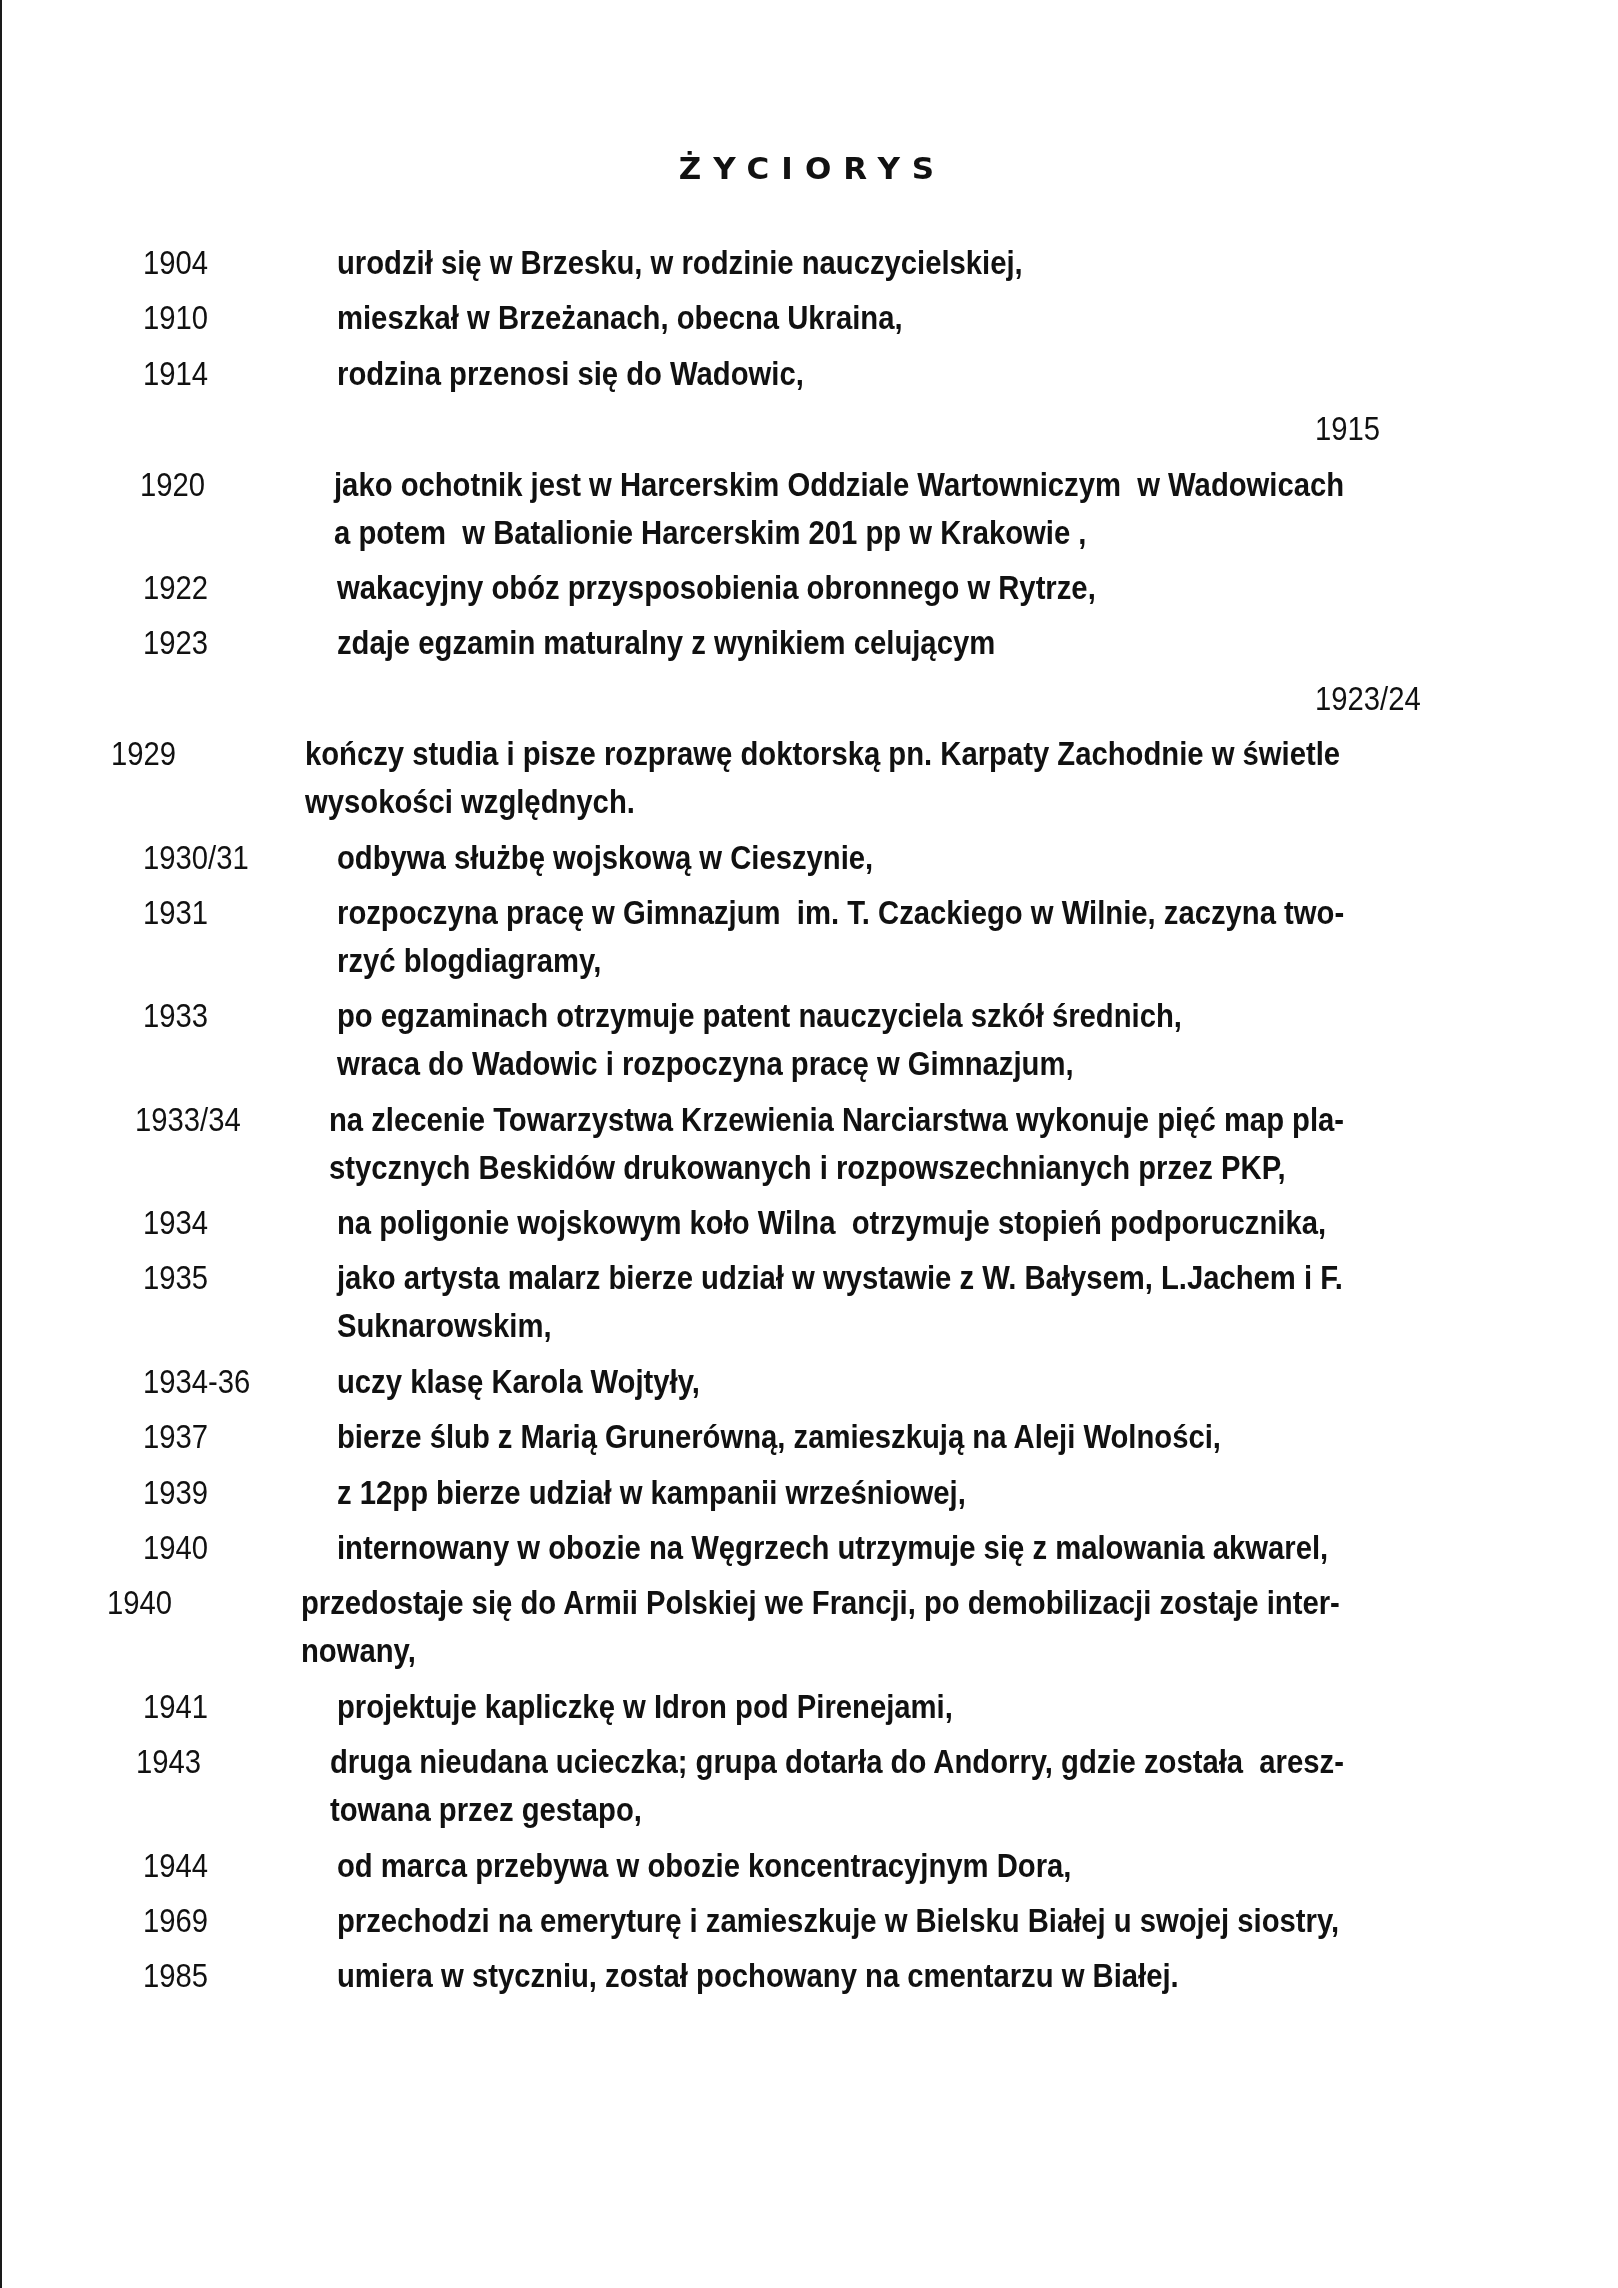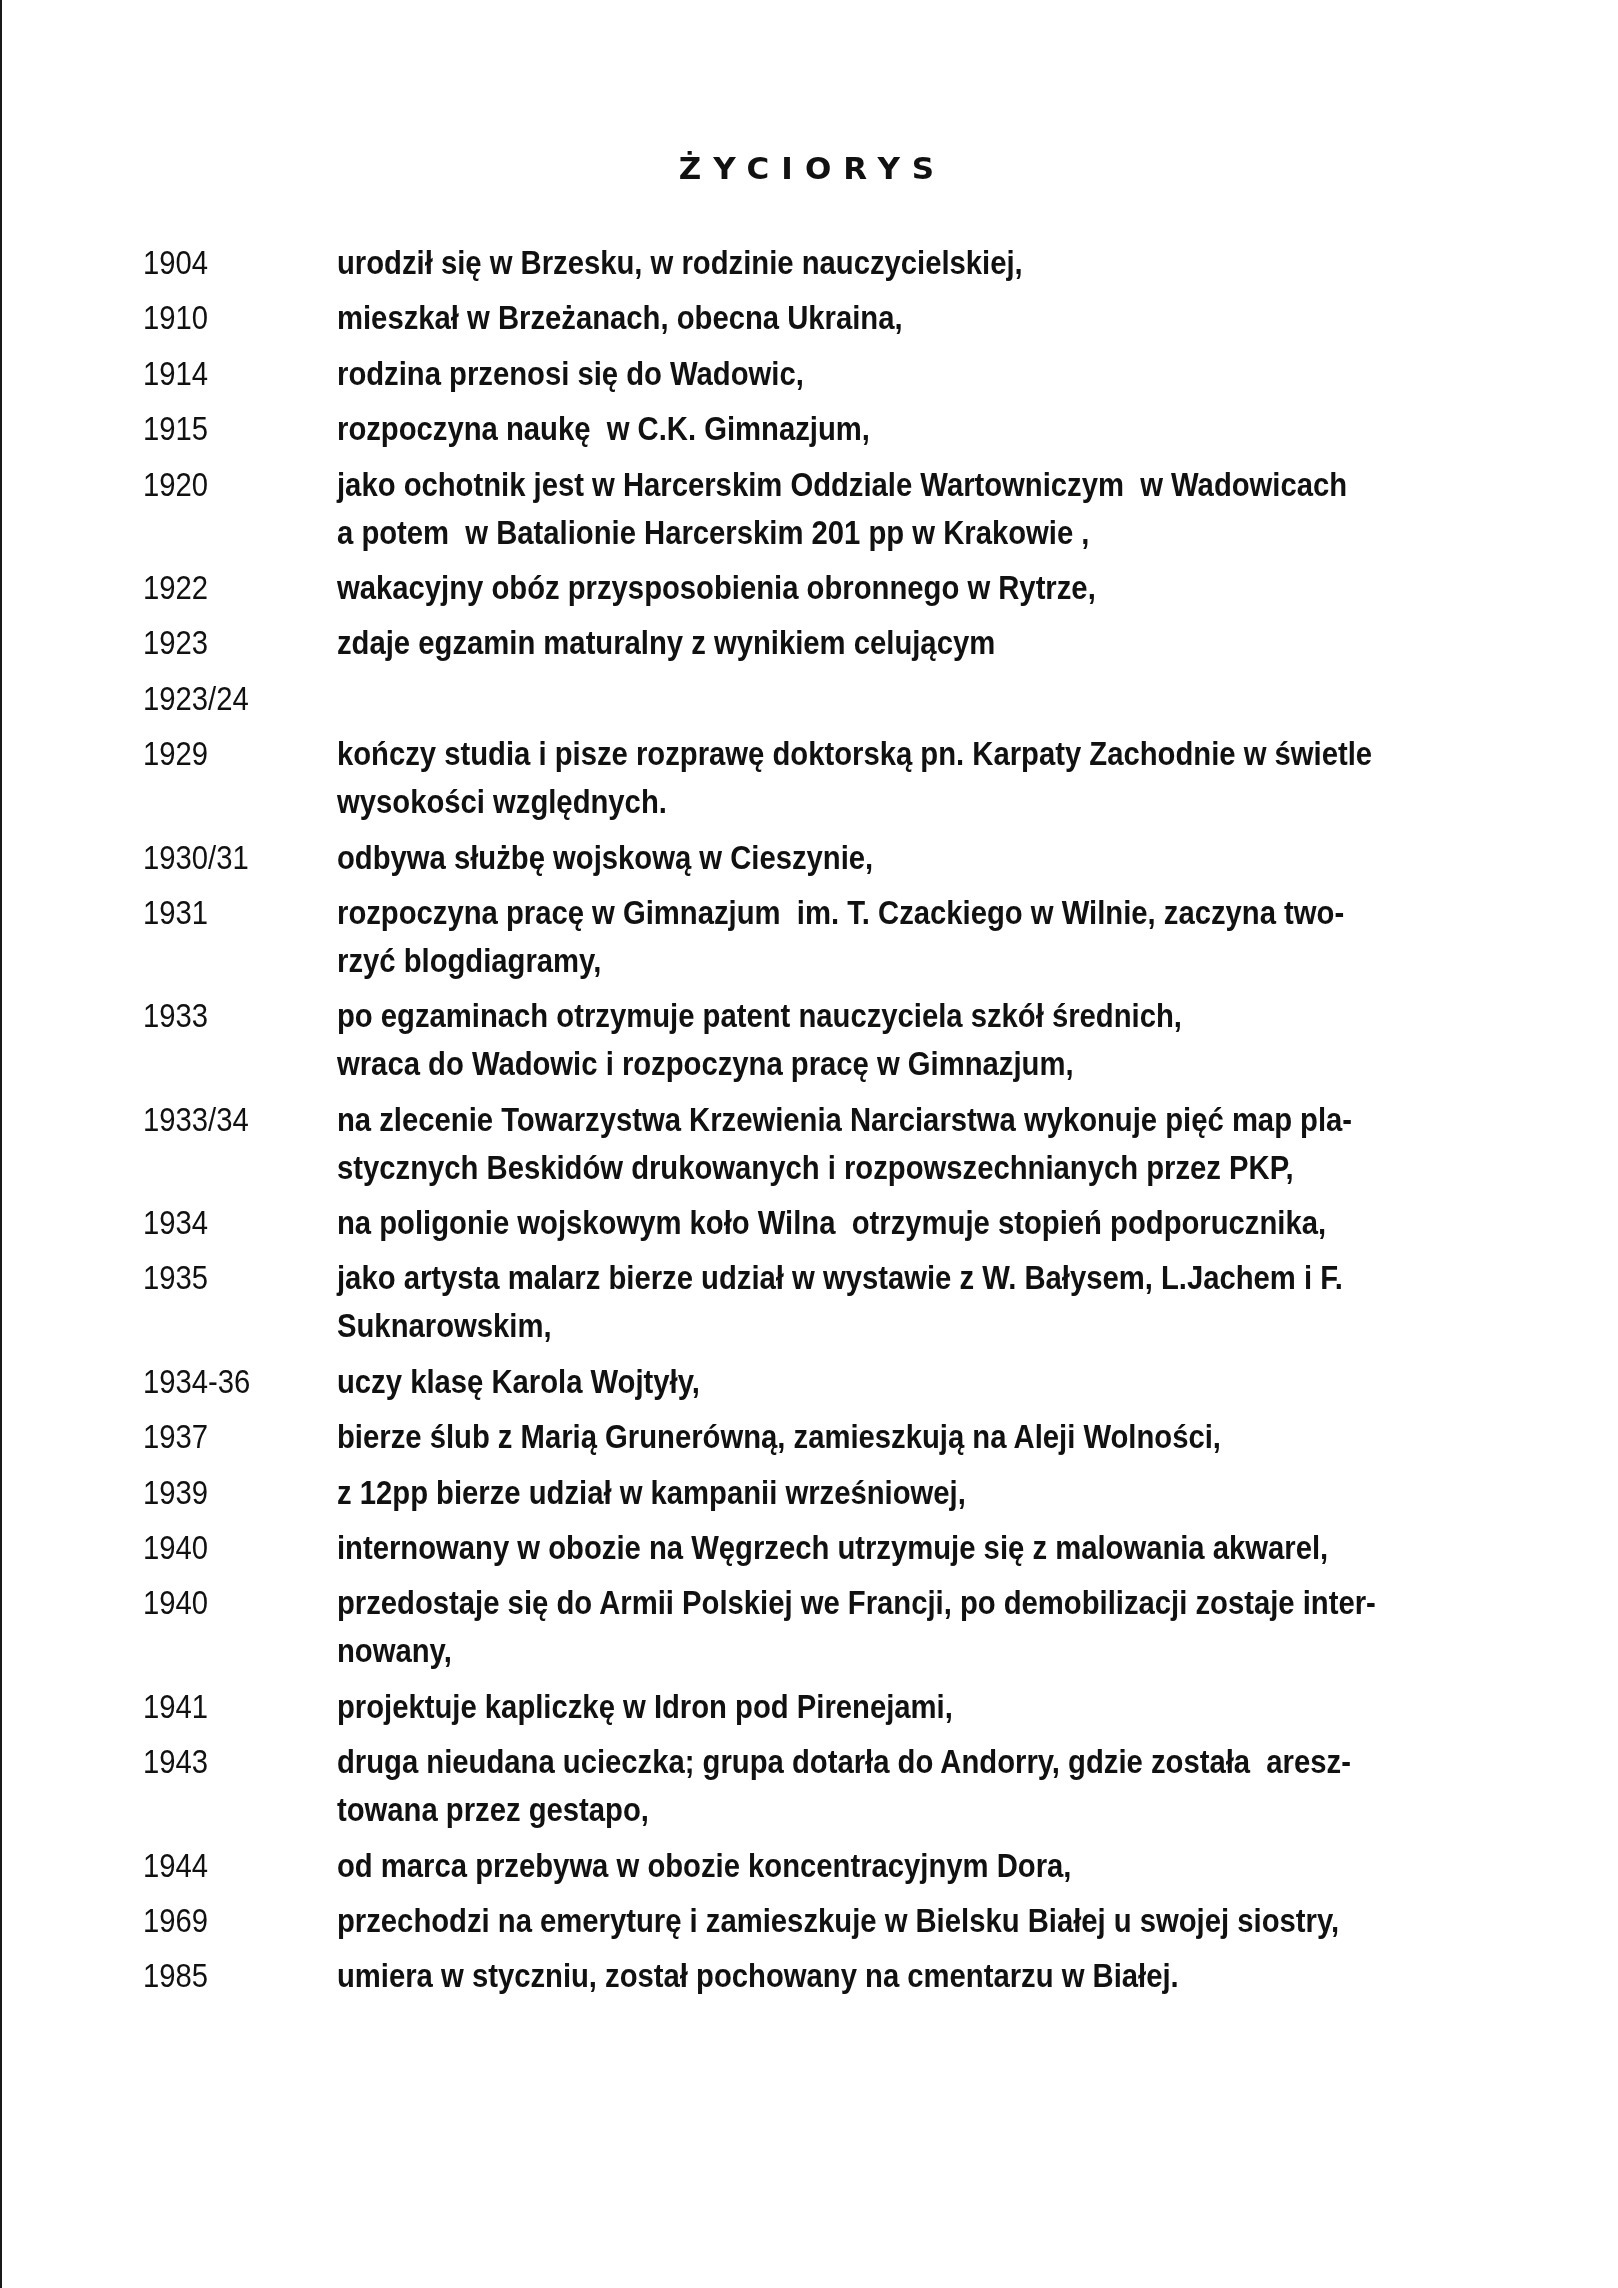--- a/index.html
+++ b/index.html
@@ -39,20 +39,21 @@
     .timeline {
       position: absolute;
       top: 238px;
       left: 143px;
       width: 1366px;
     }
     .entry {
       display: flex;
       align-items: flex-start;
       margin-bottom: 7.4px;
+      justify-content: flex-end;
     }
     .year {
       width: 194px;
       flex: 0 0 194px;
       font-size: 34px;
       line-height: 48px;
       transform: scaleX(0.86);
       transform-origin: left center;
       white-space: nowrap;
     }
@@ -90,23 +91,20 @@
       </div>
     </div>
     <div class="entry">
       <div class="year">1914</div>
       <div class="desc">
         <span class="line">rodzina przenosi się do Wadowic,</span>
       </div>
     </div>
     <div class="entry">
       <div class="year">1915</div>
-      <div class="desc">
-        <span class="line">rozpoczyna naukę  w C.K. Gimnazjum,</span>
-      </div>
     </div>
     <div class="entry">
       <div class="year">1920</div>
       <div class="desc">
         <span class="line">jako ochotnik jest w Harcerskim Oddziale Wartowniczym  w Wadowicach</span>
         <span class="line">a potem  w Batalionie Harcerskim 201 pp w Krakowie ,</span>
       </div>
     </div>
     <div class="entry">
       <div class="year">1922</div>

